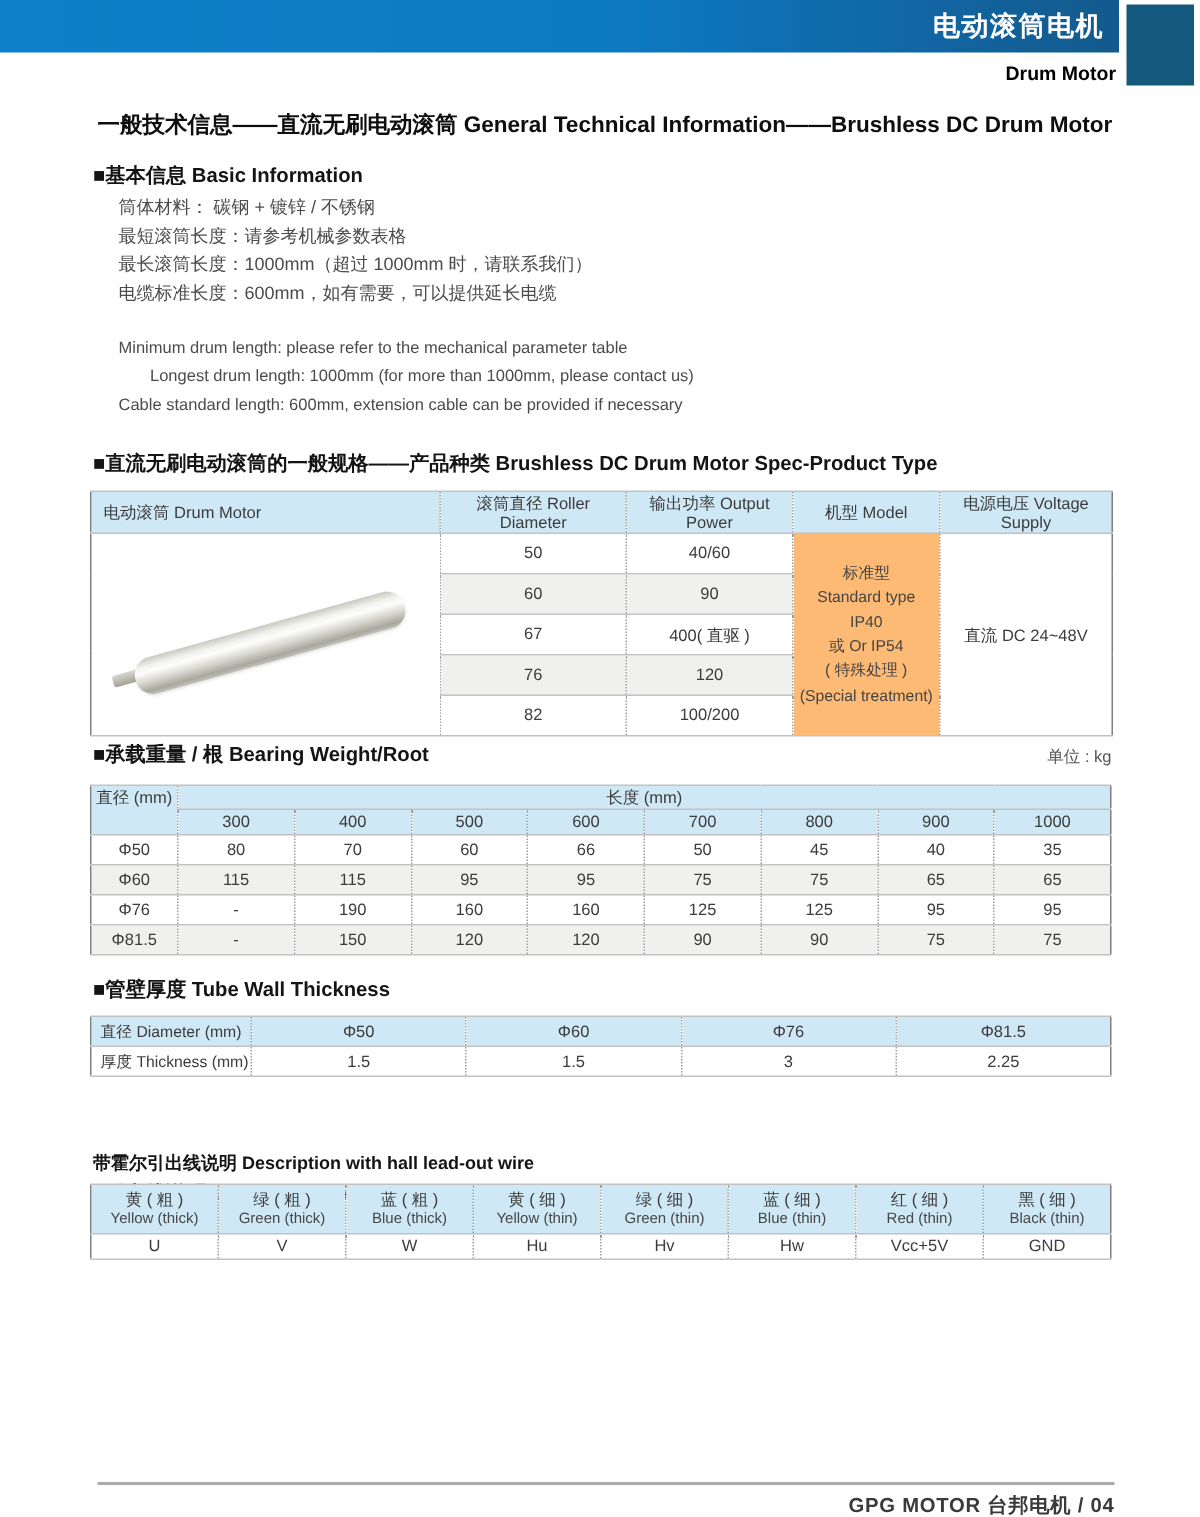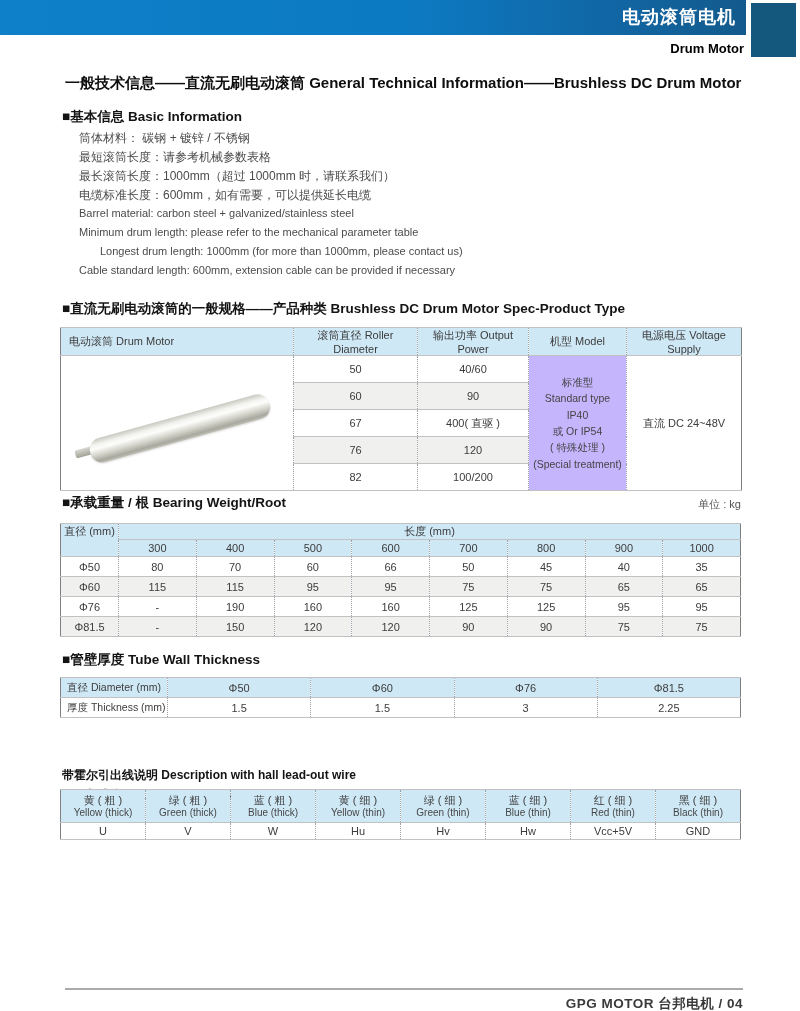--- a/index.html
+++ b/index.html
@@ -51,21 +51,21 @@
     position:absolute;left:26px;top:60px;width:186px;height:25px;border-radius:12px;
     transform:rotate(-15.5deg);
     background:linear-gradient(180deg,#c9c9c1 0%,#f2f2ee 22%,#fdfdfb 38%,#d8d8d0 62%,#a8a89e 88%,#c2c2b8 100%);
     box-shadow:0 1px 2px rgba(0,0,0,0.12);
   }
   .drum-shaft{
     position:absolute;left:14px;top:92px;width:20px;height:8px;border-radius:2px;
     transform:rotate(-15.5deg);
     background:linear-gradient(180deg,#d9d9d2,#a2a298);
   }
-  .model-cell{font-size:10.5px;line-height:1.55;color:#454545;background:#c4b5fd;margin-top:12px;}
+  .model-cell{font-size:10.5px;line-height:1.55;color:#454545;background:#fdba74;margin-top:12px;}
   .voltage-cell{background:#ffffff;}
   
   .bearing-table{left:60px;top:523px;width:681px;}
   .bearing-table thead tr:first-child{height:16px;}
   .bearing-table thead tr:last-child{height:17px;padding-left:18px;}
   .bearing-table tbody tr{height:20px;}
   .bearing-table tbody th{background:#ffffff;}
   .bearing-table tbody tr.alt th{background:#f0f0ee;}
   .diam-h{vertical-align:top;text-align:left;padding:1px 0 0 6px;}
   .unit-label{position:absolute;font-size:11px;color:#555555;}
@@ -98,21 +98,20 @@
   <div class="top-square"></div>
   <div class="top-sub">Drum Motor</div>
 
   <div class="page-title">一般技术信息——直流无刷电动滚筒 General Technical Information——Brushless DC Drum Motor</div>
 
   <div class="sec-heading" style="left:62px;top:108px;">■基本信息 Basic Information</div>
   <div class="info-line info-cn" style="top:130px;">筒体材料： 碳钢 + 镀锌 / 不锈钢</div>
   <div class="info-line info-cn" style="top:149px;">最短滚筒长度：请参考机械参数表格</div>
   <div class="info-line info-cn" style="top:168px;">最长滚筒长度：1000mm（超过 1000mm 时，请联系我们）</div>
   <div class="info-line info-cn" style="top:187px;">电缆标准长度：600mm，如有需要，可以提供延长电缆</div>
-  <div class="info-line info-en" style="top:207px;">Barrel material: carbon steel + galvanized/stainless steel</div>
   <div class="info-line info-en" style="top:226px;">Minimum drum length: please refer to the mechanical parameter table</div>
   <div class="info-line info-en" style="top:245px;padding-left:21px;">Longest drum length: 1000mm (for more than 1000mm, please contact us)</div>
   <div class="info-line info-en" style="top:264px;">Cable standard length: 600mm, extension cable can be provided if necessary</div>
 
   <div class="sec-heading" style="left:62px;top:300px;">■直流无刷电动滚筒的一般规格——产品种类 Brushless DC Drum Motor Spec-Product Type</div>
   <table class="dtable spec-table">
     <colgroup>
         <col style="width:233px">
         <col style="width:124px">
         <col style="width:111px">

